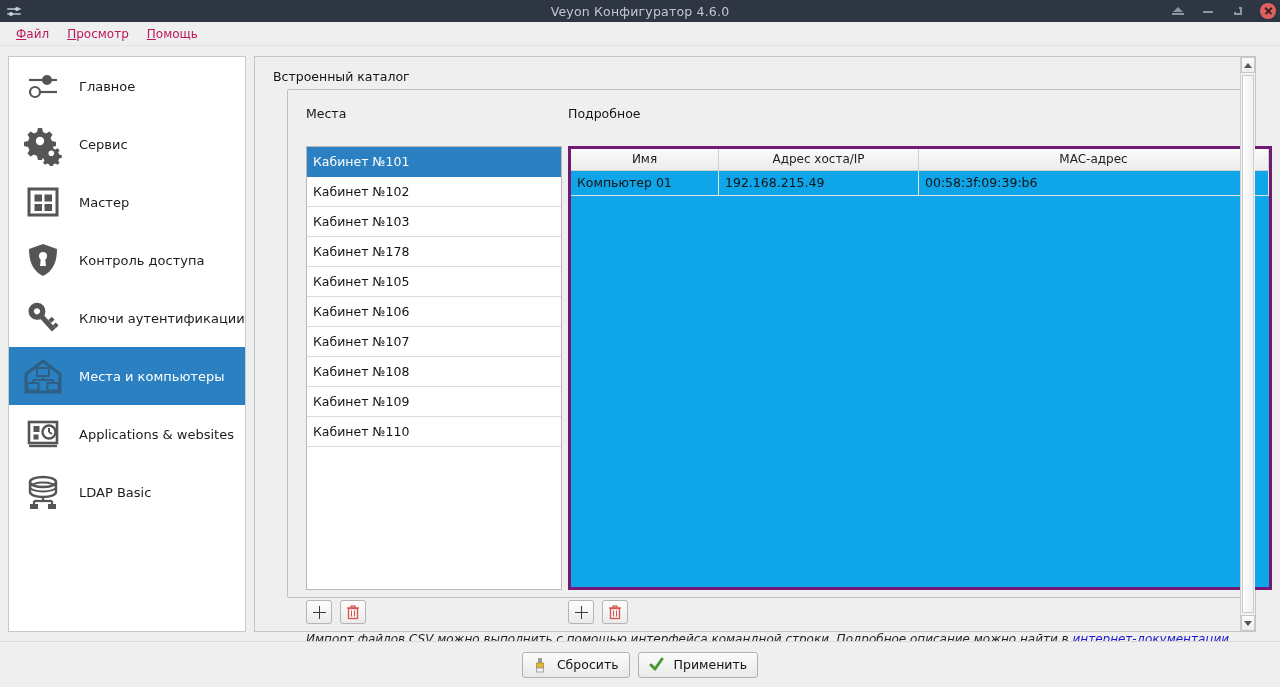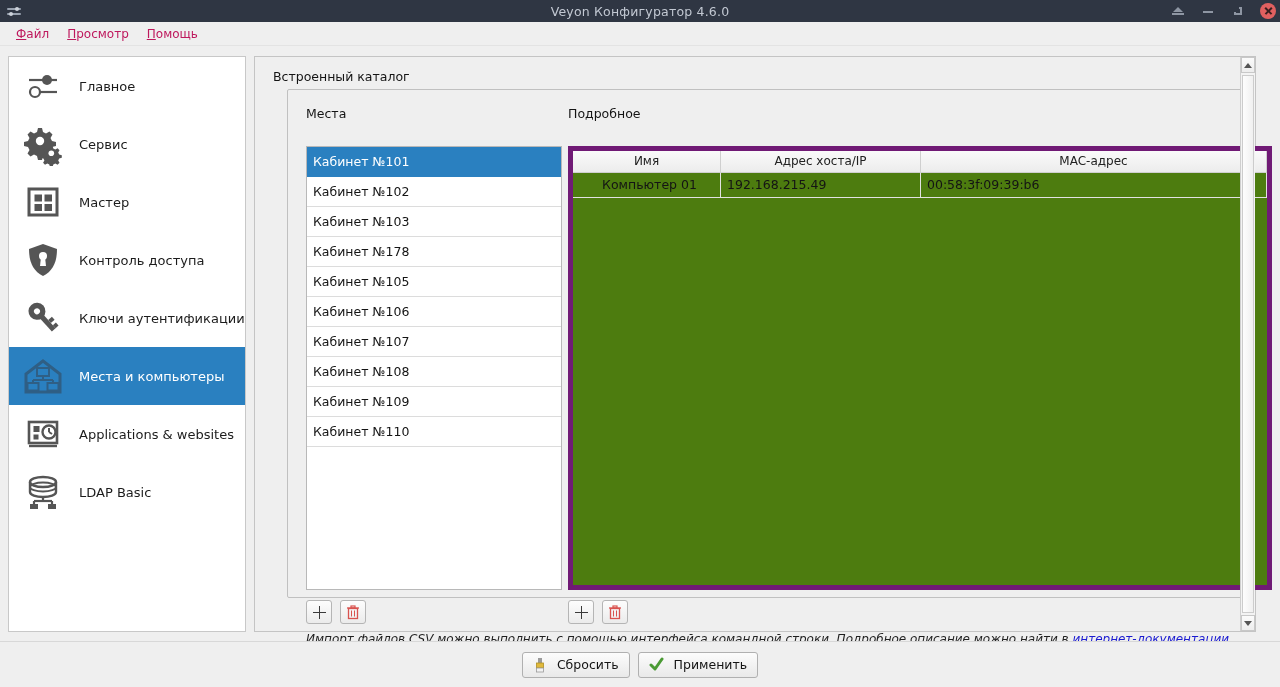--- a/index.html
+++ b/index.html
@@ -134,36 +134,36 @@
   .place-row {
     height: 30px; line-height: 30px; padding-left: 6px;
     font-size: 12.5px; color: #141414;
     border-bottom: 1px solid #dcdcdc; cursor: default;
   }
   .place-row.selected { background: #2a80c0; color: #ffffff; border-bottom-color: #2a80c0; }
 
   
   #computers-table {
     position: absolute; left: 280px; top: 56px; width: 704px; height: 444px;
-    background: #4d7c0f; border: 5px solid #701a75; overflow: hidden;
+    background: #0ea5e9; border: 3px solid #701a75; overflow: hidden;
   }
   .tbl-head { display: flex; height: 22px; }
   .tbl-head .th {
     background: linear-gradient(#fafafa, #ececec);
     border-right: 1px solid #cfcfcf; border-bottom: 1px solid #cfcfcf;
     font-size: 12px; color: #222; text-align: center; line-height: 21px;
     cursor: default;
   }
   .tbl-row { display: flex; height: 25px; border-bottom: 1px solid #e2e2e2; }
   .tbl-row .td {
     border-right: 1px solid #e2e2e2; font-size: 12.5px; color: #141414;
     line-height: 24px; padding-left: 6px; overflow: hidden; white-space: nowrap;
     cursor: default;
   }
-  .c-name { width: 148px; text-align: center; }
+  .c-name { width: 148px; }
   .c-host { width: 200px; }
   .c-mac  { flex: 1; }
 
   
   .toolbtn {
     width: 26px; height: 24px; background: linear-gradient(#fdfdfd, #ebebeb);
     border: 1px solid #b5b5b5; border-radius: 3px;
     display: inline-flex; align-items: center; justify-content: center;
     cursor: default; vertical-align: middle;
   }

